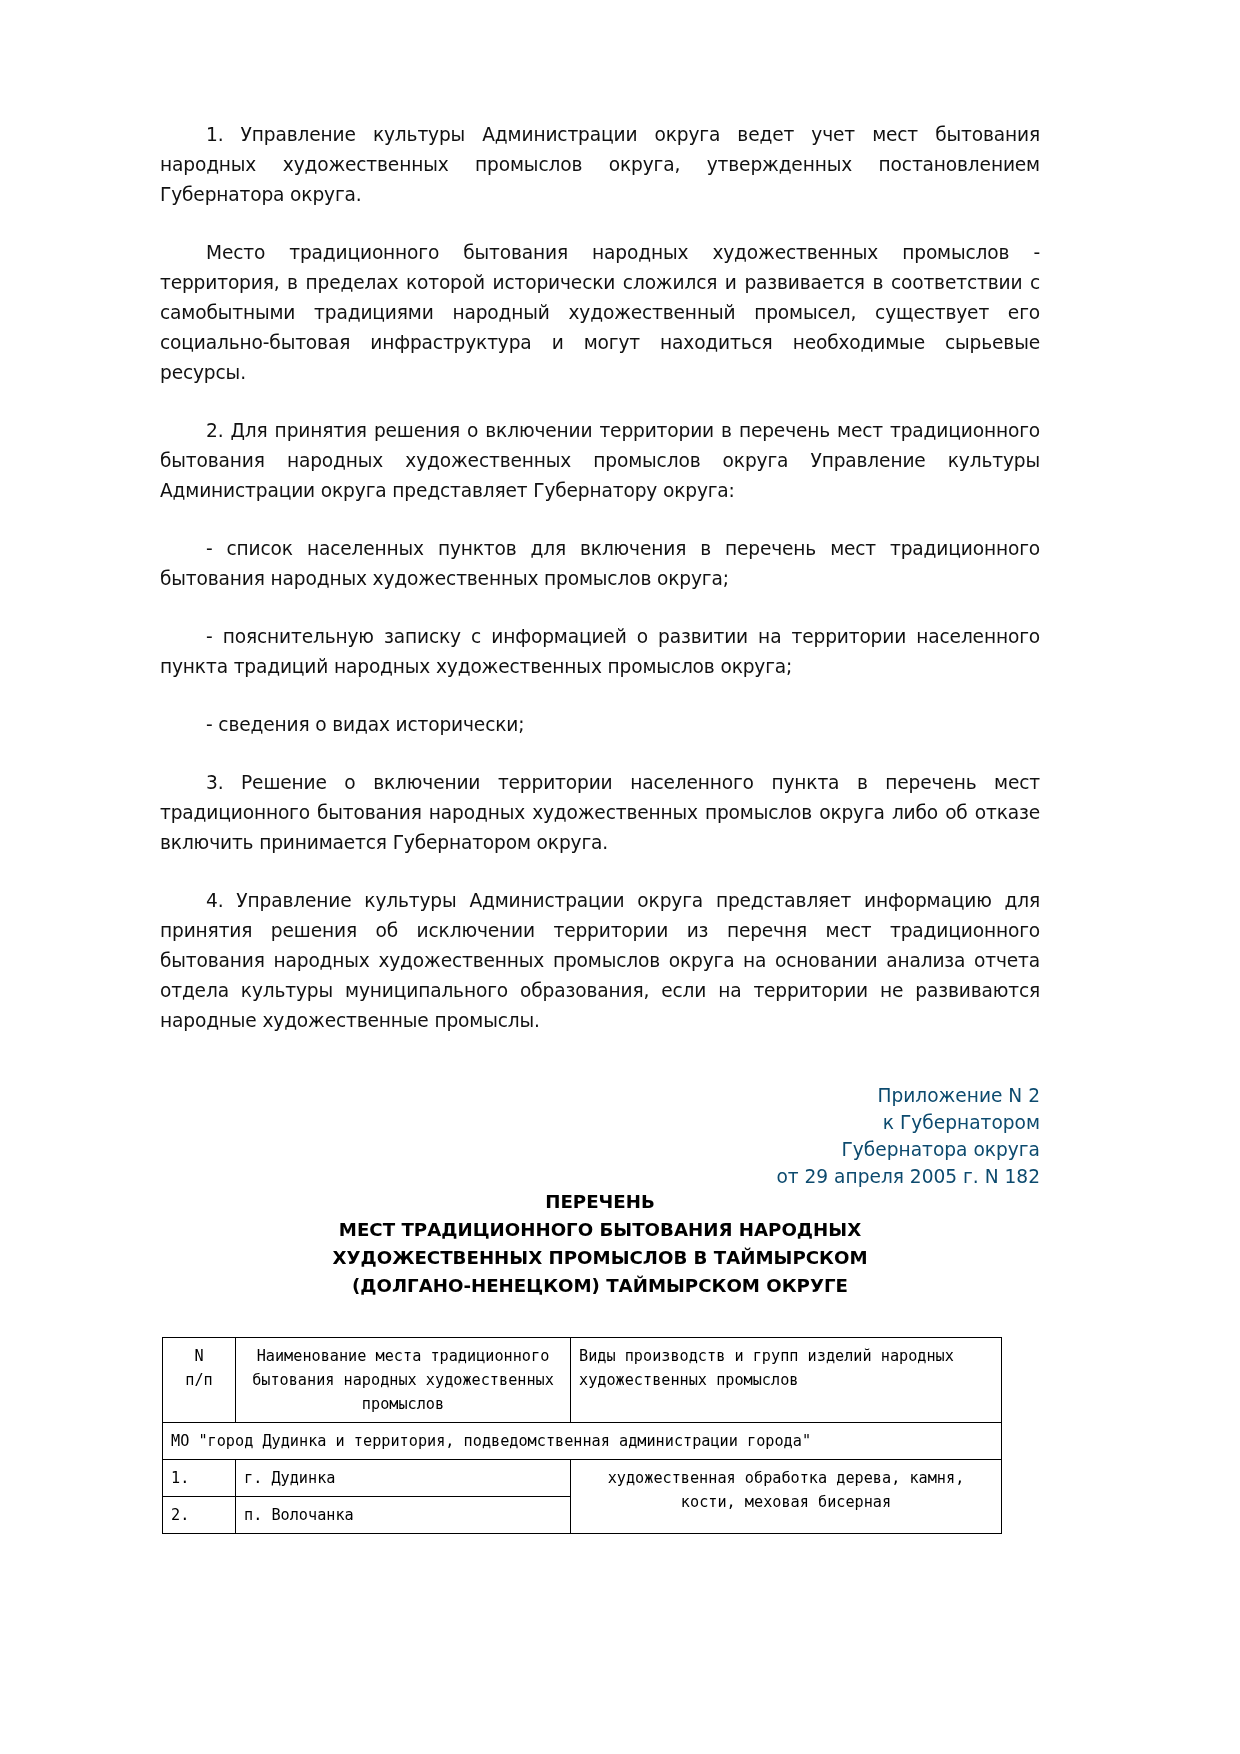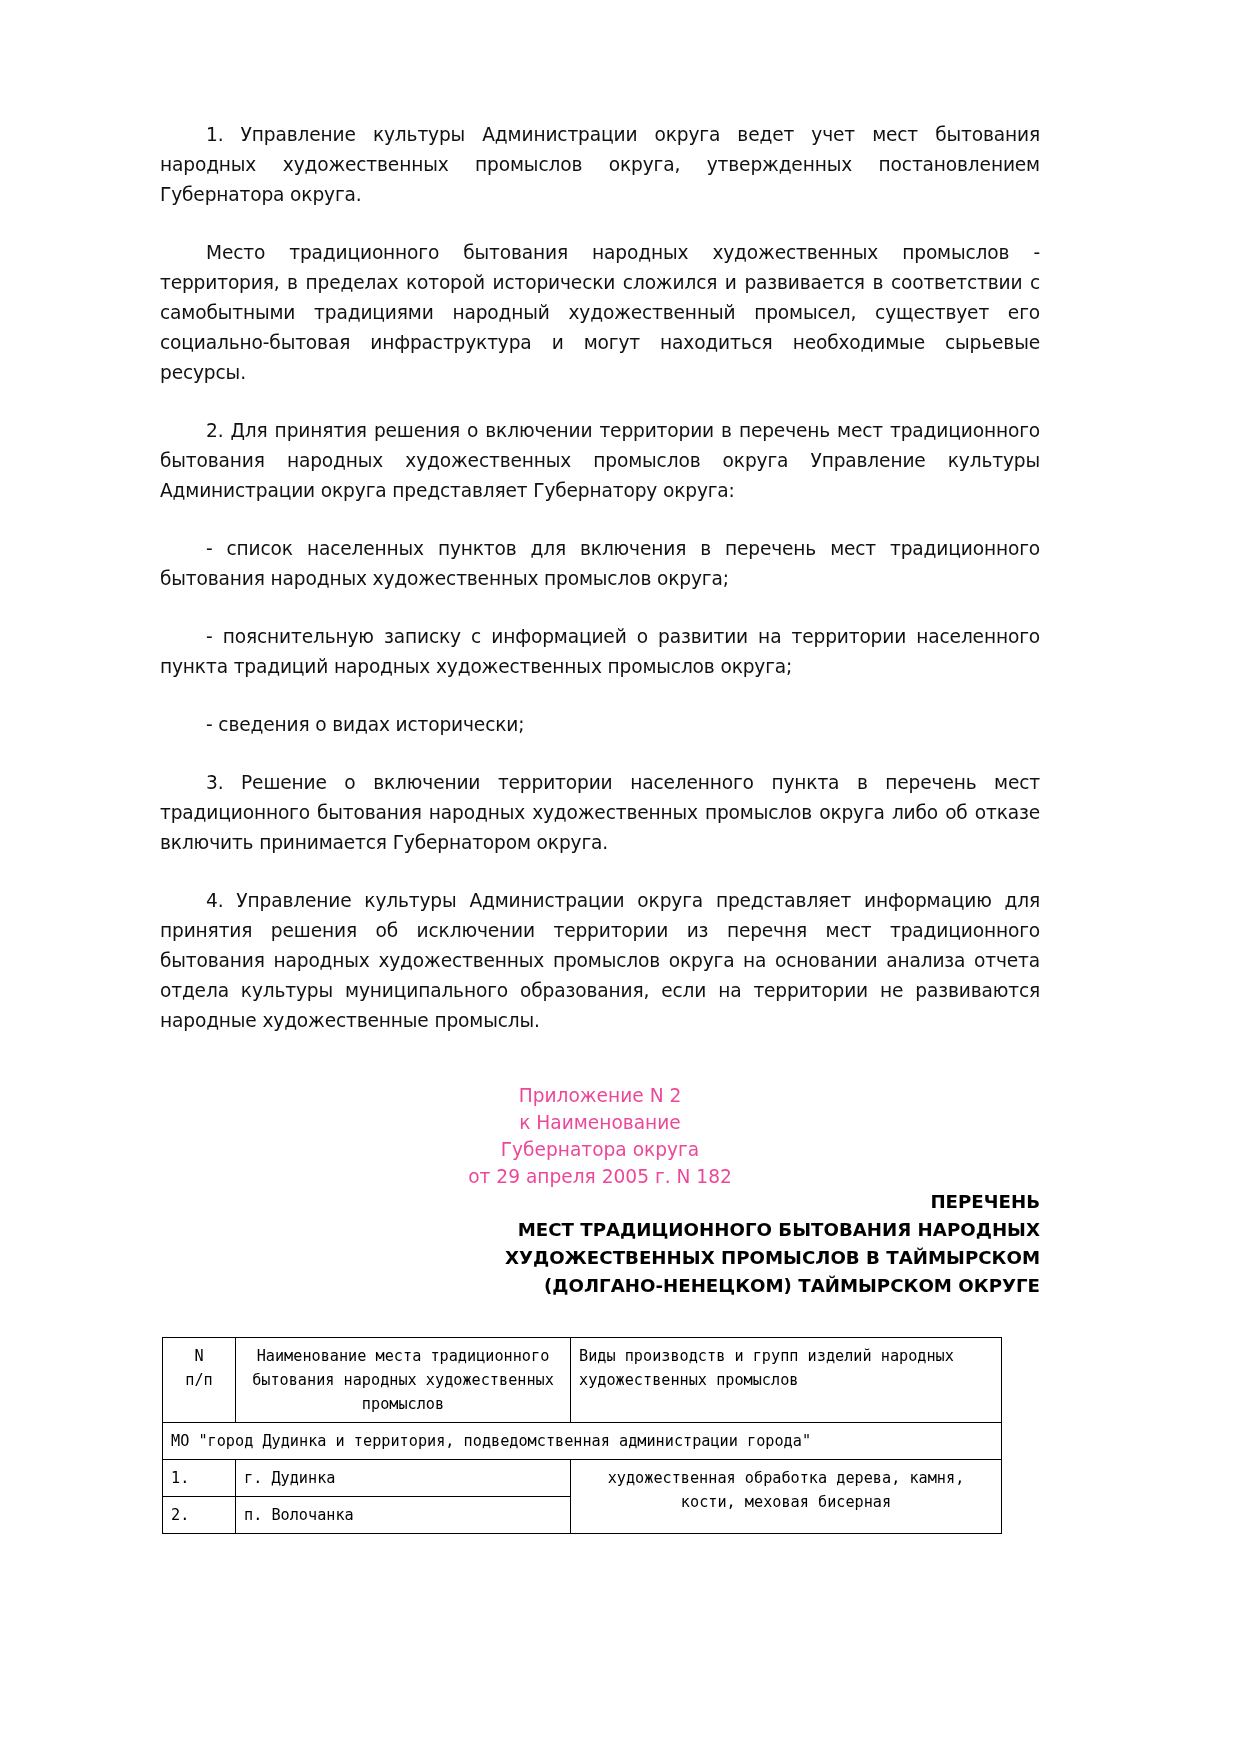--- a/index.html
+++ b/index.html
@@ -36,34 +36,34 @@
   }
   p.body-par.dash {
     text-indent: 46px;
   }
   
   .appendix {
     position: absolute;
     left: 160px;
     top: 1082px;
     width: 880px;
-    text-align: center;
+    text-align: right;
     font-size: 18.6px;
     line-height: 27px;
-    color: #ec4899;
+    color: #0c4a6e;
   }
   .appendix div { white-space: nowrap; }
 
   
   .doc-title {
     position: absolute;
     left: 160px;
     top: 1188px;
     width: 880px;
-    text-align: right;
+    text-align: center;
     font-weight: bold;
     font-size: 18.2px;
     line-height: 28px;
     color: #000000;
   }
 
   
   .tbl-wrap {
     position: absolute;
     left: 162px;
@@ -139,21 +139,21 @@
     <p class="body-par">2. Для принятия решения о включении территории в перечень мест традиционного бытования народных художественных промыслов округа Управление культуры Администрации округа представляет Губернатору округа:</p>
     <p class="body-par dash">- список населенных пунктов для включения в перечень мест традиционного бытования народных художественных промыслов округа;</p>
     <p class="body-par dash">- пояснительную записку с информацией о развитии на территории населенного пункта традиций народных художественных промыслов округа;</p>
     <p class="body-par dash">- сведения о видах исторически;</p>
     <p class="body-par">3. Решение о включении территории населенного пункта в перечень мест традиционного бытования народных художественных промыслов округа либо об отказе включить принимается Губернатором округа.</p>
     <p class="body-par">4. Управление культуры Администрации округа представляет информацию для принятия решения об исключении территории из перечня мест традиционного бытования народных художественных промыслов округа на основании анализа отчета отдела культуры муниципального образования, если на территории не развиваются народные художественные промыслы.</p>
   </div>
 
   <div class="appendix">
     <div>Приложение N 2</div>
-    <div>к Наименование</div>
+    <div>к Губернатором</div>
     <div>Губернатора округа</div>
     <div>от 29 апреля 2005 г. N 182</div>
   </div>
 
   <div class="doc-title">
     <div>ПЕРЕЧЕНЬ</div>
     <div>МЕСТ ТРАДИЦИОННОГО БЫТОВАНИЯ НАРОДНЫХ</div>
     <div>ХУДОЖЕСТВЕННЫХ ПРОМЫСЛОВ В ТАЙМЫРСКОМ</div>
     <div>(ДОЛГАНО-НЕНЕЦКОМ) ТАЙМЫРСКОМ ОКРУГЕ</div>
   </div>

